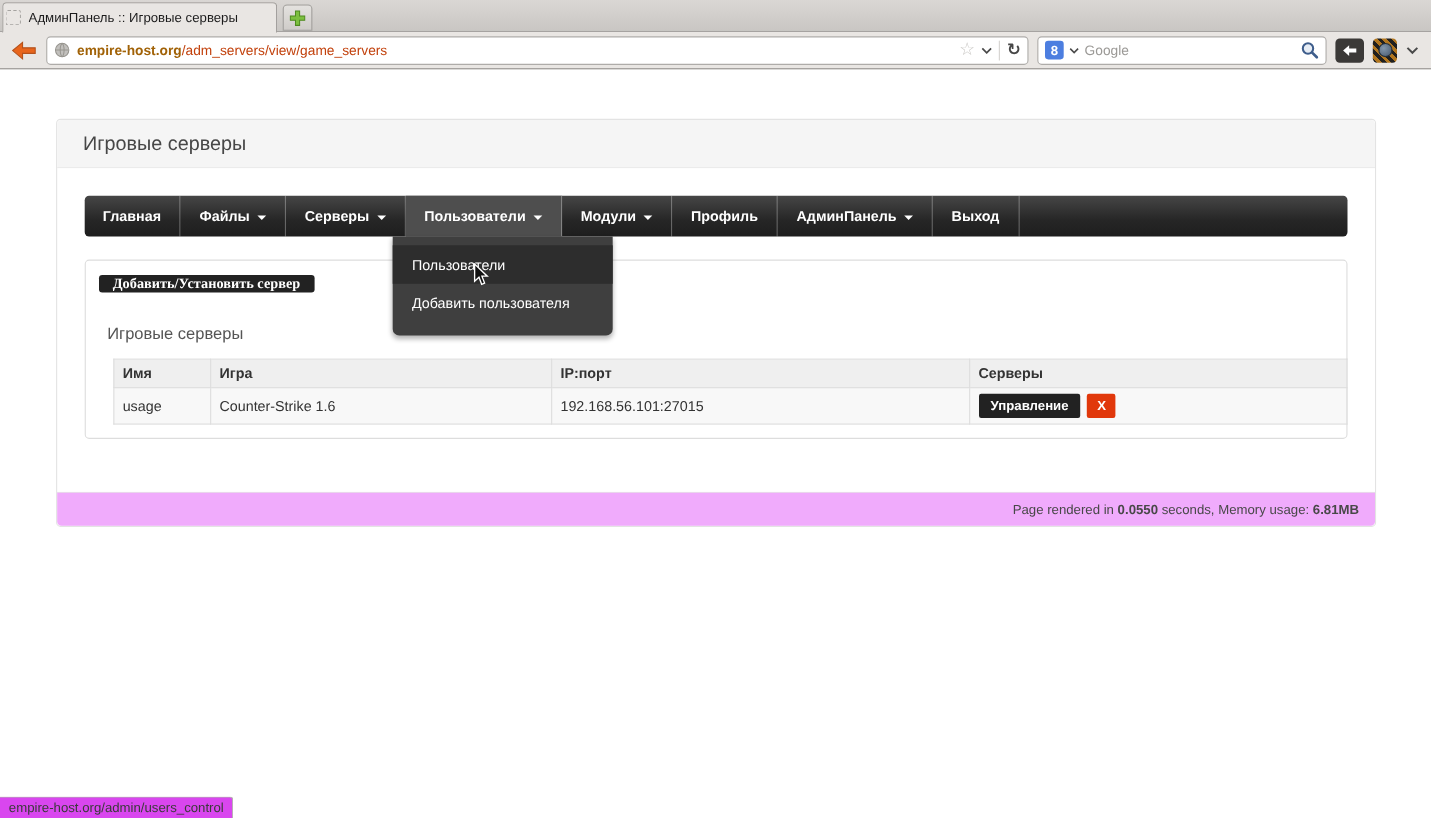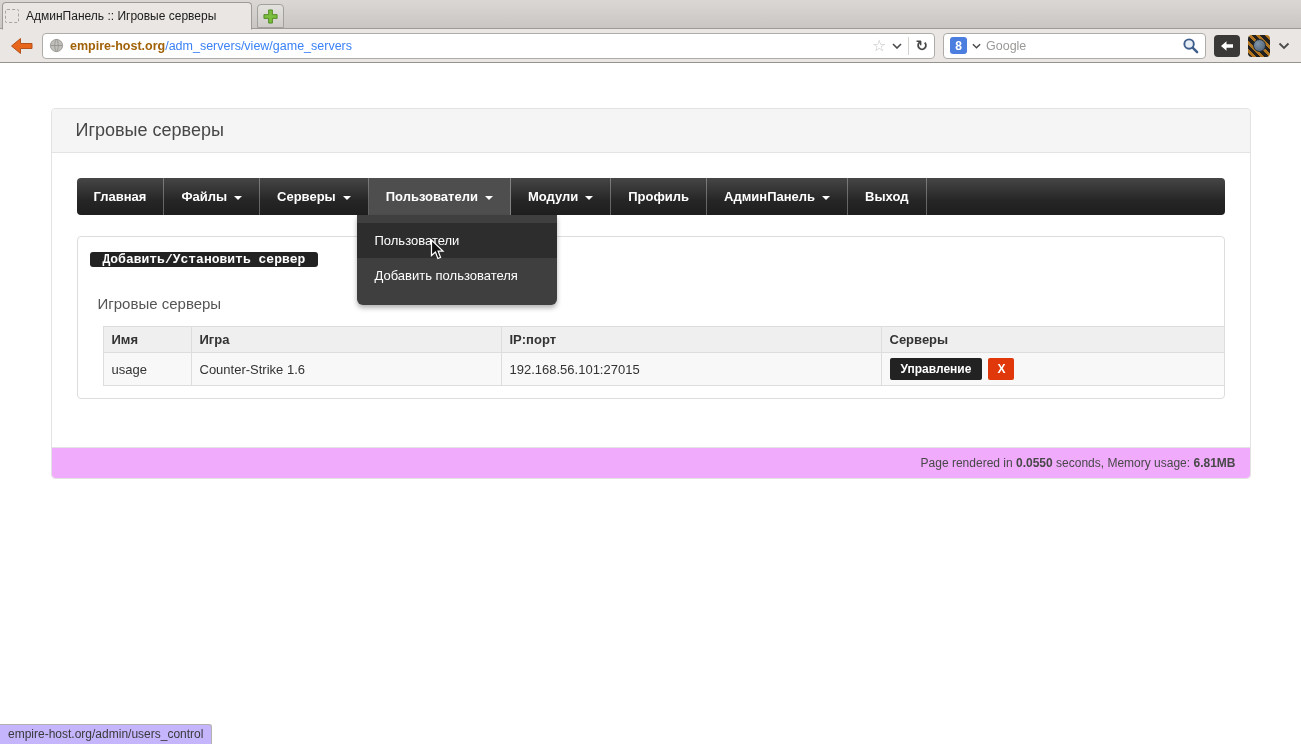--- a/index.html
+++ b/index.html
@@ -15,21 +15,21 @@
   .tab-title { font-size:12px; color:#1c1c1c; white-space:nowrap; overflow:hidden; }
   .newtab { position:absolute; left:257px; top:4px; width:27px; height:24px; background:linear-gradient(#e4e2df,#cfccc9);
             border:1px solid #a3a19e; border-radius:4px 4px 0 0; display:flex; align-items:center; justify-content:center; }
 
   .toolbar { height:34px; background:#e9e6e3; border-bottom:1px solid #96938f; display:flex; align-items:center; padding:0 8px; gap:8px; }
   .backbtn { width:26px; height:24px; display:flex; align-items:center; justify-content:center; flex:none; }
   .urlbar { width:893px; height:26px; background:#ffffff; border:1px solid #aeaca9; border-radius:4px;
             display:flex; align-items:center; padding:0 6px; gap:6px; }
   .url-text { flex:1; font-size:12.5px; white-space:nowrap; overflow:hidden; }
   .url-domain { color:#a16207; font-weight:bold; }
-  .url-path { color:#3b82f6; }
+  .url-path { color:#c2410c; }
   .star { font-size:16px; color:#c8c6c3; line-height:1; }
   .sep-v { width:1px; height:18px; background:#d4d2cf; }
   .reload { font-size:15px; font-weight:bold; color:#474747; line-height:1; }
   .searchbar { width:263px; height:26px; background:#fff; border:1px solid #aeaca9; border-radius:4px;
                display:flex; align-items:center; padding:0 6px; gap:5px; }
   .g8 { width:17px; height:17px; background:#4c7ee0; border-radius:3px; color:#fff; font-weight:bold; font-size:12px;
         display:flex; align-items:center; justify-content:center; flex:none; }
   .search-input { border:none; outline:none; background:transparent; flex:1; font-size:12.5px; color:#333;
                   font-family:"Liberation Sans","DejaVu Sans",sans-serif; min-width:0; }
   .search-input::placeholder { color:#9b9996; }
@@ -54,41 +54,41 @@
            border-top:4px solid #ffffff; margin-left:7px; vertical-align:middle; }
   .dropdown { position:absolute; top:37px; left:280px; width:200px; background:#3f3f3f; border-radius:0 0 6px 6px;
               padding:8px 0 12px; box-shadow:0 3px 5px rgba(0,0,0,0.3); z-index:10; }
   .dd-item { padding:10px 18px; color:#fff; font-size:13px; cursor:pointer; }
   .dd-item.hover { background:#2d2d2d; }
   .mouse-cursor { position:absolute; left:72px; top:24px; z-index:11; pointer-events:none; }
 
   .panel { margin-top:21px; border:1px solid #ddd; border-radius:4px; padding:12px; background:#fff; }
   .btn-dark { display:inline-block; background:#222; color:#fff; font-size:13px; font-weight:bold;
               padding:0 13px; border-radius:3px; border:none; cursor:pointer;
-              font-family:Liberation Mono, monospace; }
+              font-family:Liberation Serif, serif; }
   .section-title { font-size:15px; color:#555; margin:28px 0 14px 8px; font-weight:normal; }
 
   table.servers { width:100%; border-collapse:collapse;margin-left:13px; }
   .servers th, .servers td { border:1px solid #ddd; font-size:13px; text-align:left; }
   .servers th { background:#efefef; color:#333; padding:5px 8px; font-weight:bold; }
   .servers td { background:#f8f8f8; color:#333; padding:5px 8px; }
   .btn-manage { display:inline-block; background:#222; color:#fff; font-size:12px; font-weight:bold;
                 padding:4px 11px; border-radius:2px; border:none; cursor:pointer;
                 font-family:"Liberation Sans","DejaVu Sans",sans-serif; }
   .btn-del { display:inline-block; background:#e1380b; color:#fff; font-size:12px; font-weight:bold;
              padding:4px 9px; border-radius:2px; border:none; cursor:pointer; margin-left:6px;
              font-family:"Liberation Sans","DejaVu Sans",sans-serif; }
 
   .panel-footer { background:#f0abfc; border-top:1px solid #e3e3e3; border-radius:0 0 4px 4px;
                   padding:8px 14px; text-align:right; font-size:12px; color:#484848; }
 
   .site-footer { margin-top:14px; text-align:center; font-size:12px; color:#5a5a5a; line-height:20px; }
   .site-footer a { color:#2343b5; text-decoration:underline; }
 
-  .status-tip { position:absolute; left:0; bottom:0; background:#c4b5fd; border:1px solid #b5b3b0;
+  .status-tip { position:absolute; left:0; bottom:0; background:#d946ef; border:1px solid #b5b3b0;
                 border-left:none; border-bottom:none; border-radius:0 3px 0 0; padding:2px 8px 3px;
                 font-size:12px; color:#3a3a3a; z-index:20; }
 </style>
 </head>
 <body>
 
 <div class="tabbar">
   <div class="tab">
     <span class="favicon"></span>
     <span class="tab-title">АдминПанель :: Игровые серверы</span>

